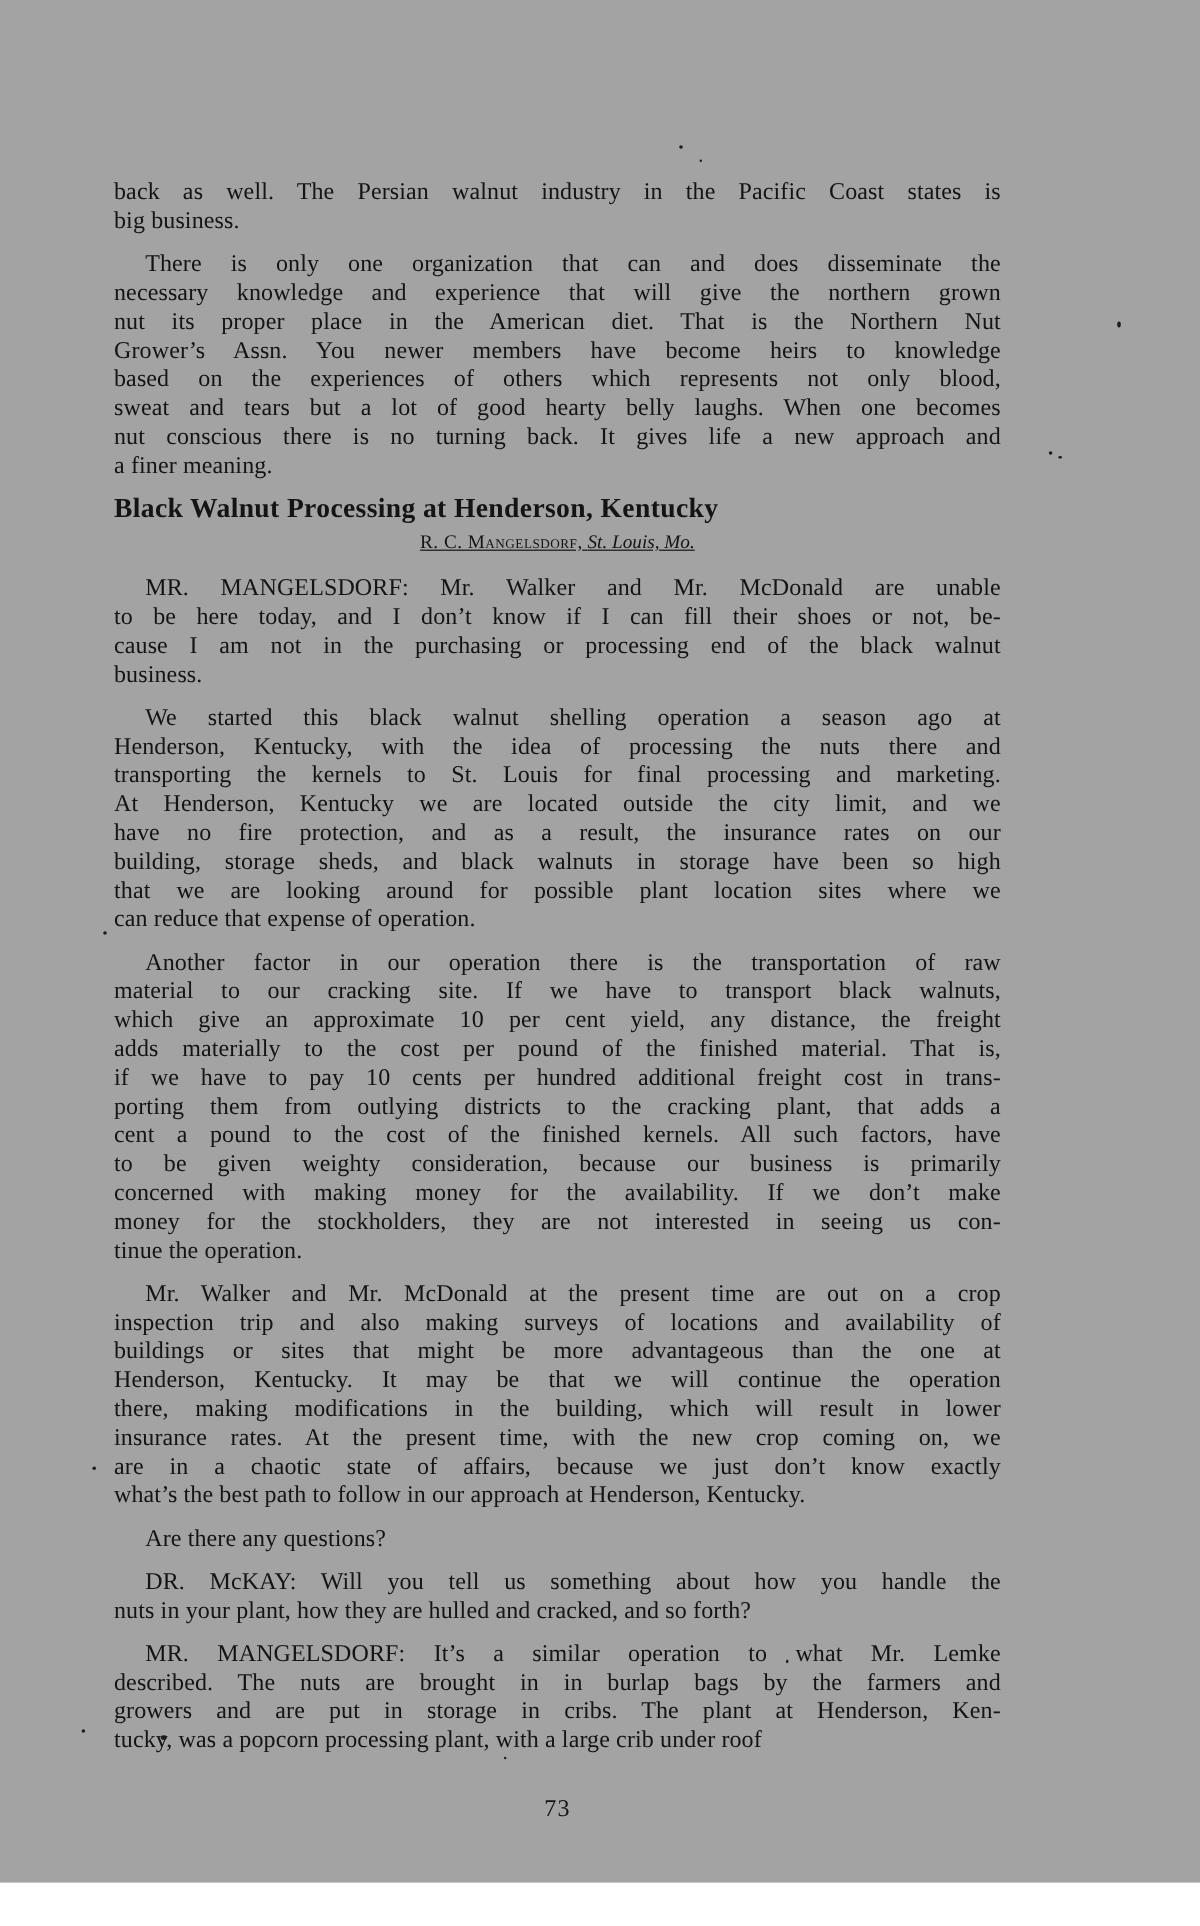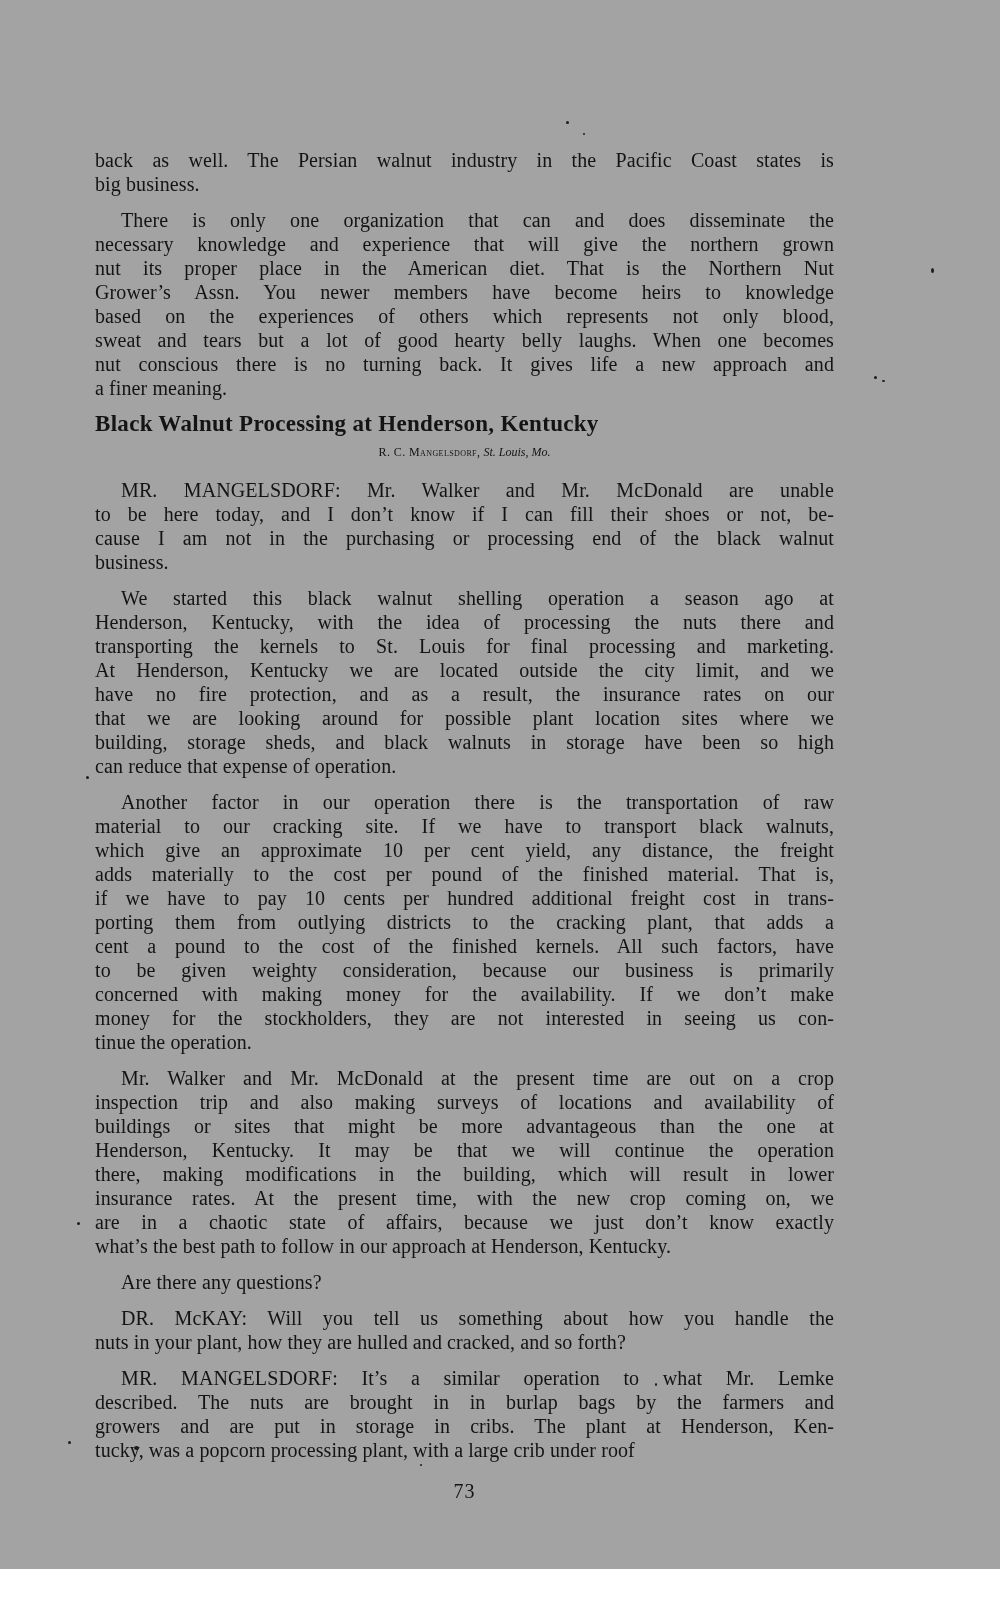--- a/index.html
+++ b/index.html
@@ -43,36 +43,37 @@
   }
   .heading {
     font-size: 23px;
     font-weight: bold;
     text-align: left;
     line-height: 30px;
     margin-top: 9px;
     letter-spacing: 0.3px;
   }
   .byline {
-    font-size: 12px;
+    font-size: 16px;
     text-align: center;
     line-height: 27px;
     margin-bottom: 2px;
+    text-decoration: underline;
   }
   .byline .name {
     font-variant: small-caps;
     letter-spacing: 0.4px;
   }
   .byline .loc {
     font-style: italic;
   }
   .page-number {
     font-size: 20px;
     text-align: center;
-    margin-top: 18px;
+    margin-top: 34px;
     letter-spacing: 1px;
   }
   .speck {
     position: absolute;
     background: #1c1c1c;
     border-radius: 50%;
   }
 </style>
 </head>
 <body>
@@ -111,22 +112,22 @@
           <div class="line">to be here today, and I don’t know if I can fill their shoes or not, be-</div>
           <div class="line">cause I am not in the purchasing or processing end of the black walnut</div>
           <div class="line last">business.</div>
         </div>
         <div class="para indent">
           <div class="line">We started this black walnut shelling operation a season ago at</div>
           <div class="line">Henderson, Kentucky, with the idea of processing the nuts there and</div>
           <div class="line">transporting the kernels to St. Louis for final processing and marketing.</div>
           <div class="line">At Henderson, Kentucky we are located outside the city limit, and we</div>
           <div class="line">have no fire protection, and as a result, the insurance rates on our</div>
+          <div class="line">building, storage sheds, and black walnuts in storage have been so high</div>
           <div class="line">that we are looking around for possible plant location sites where we</div>
-          <div class="line">building, storage sheds, and black walnuts in storage have been so high</div>
           <div class="line last">can reduce that expense of operation.</div>
         </div>
         <div class="para indent">
           <div class="line">Another factor in our operation there is the transportation of raw</div>
           <div class="line">material to our cracking site. If we have to transport black walnuts,</div>
           <div class="line">which give an approximate 10 per cent yield, any distance, the freight</div>
           <div class="line">adds materially to the cost per pound of the finished material. That is,</div>
           <div class="line">if we have to pay 10 cents per hundred additional freight cost in trans-</div>
           <div class="line">porting them from outlying districts to the cracking plant, that adds a</div>
           <div class="line">cent a pound to the cost of the finished kernels. All such factors, have</div>

